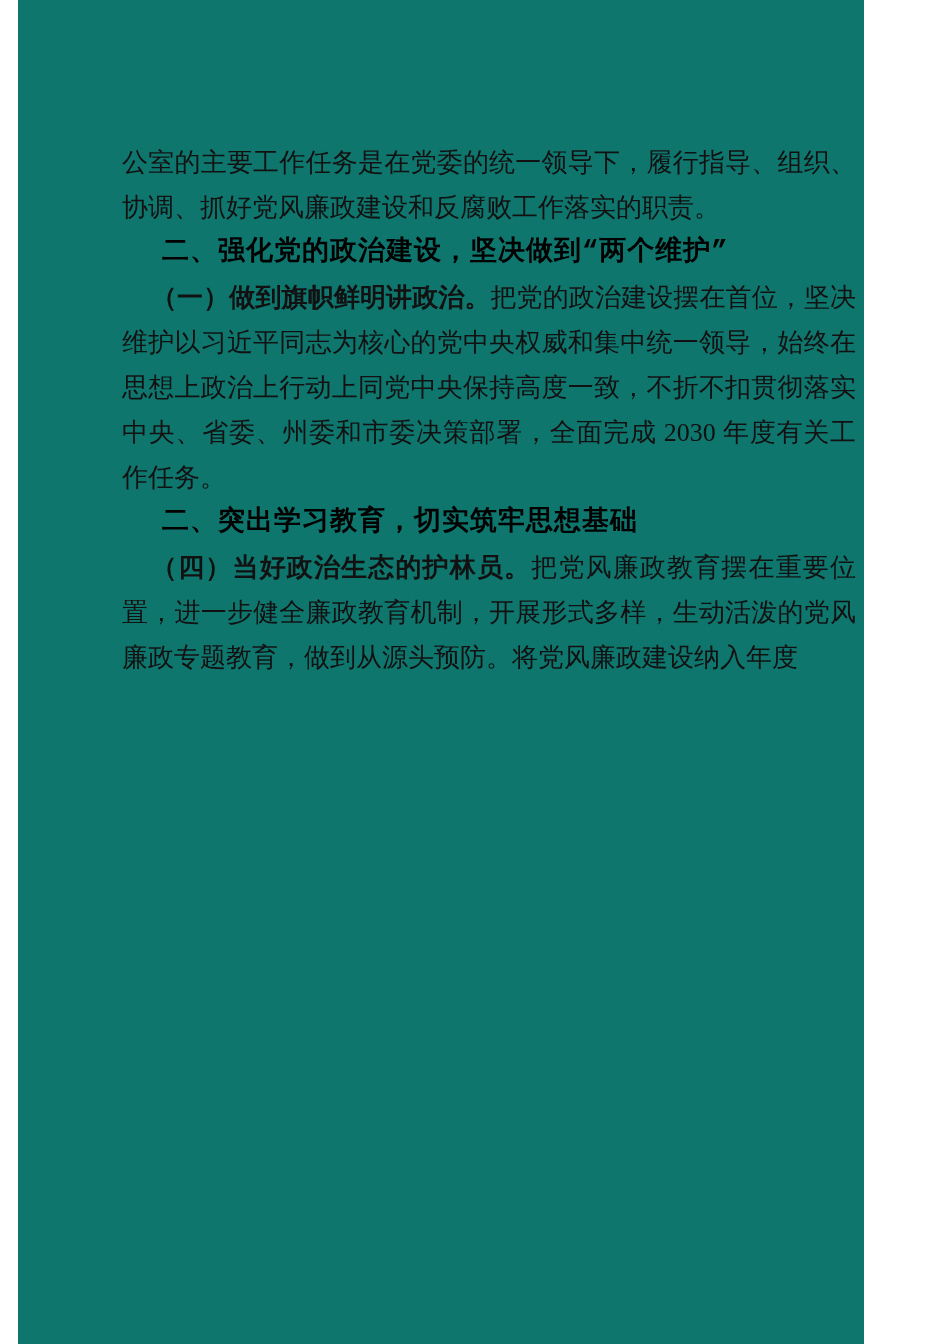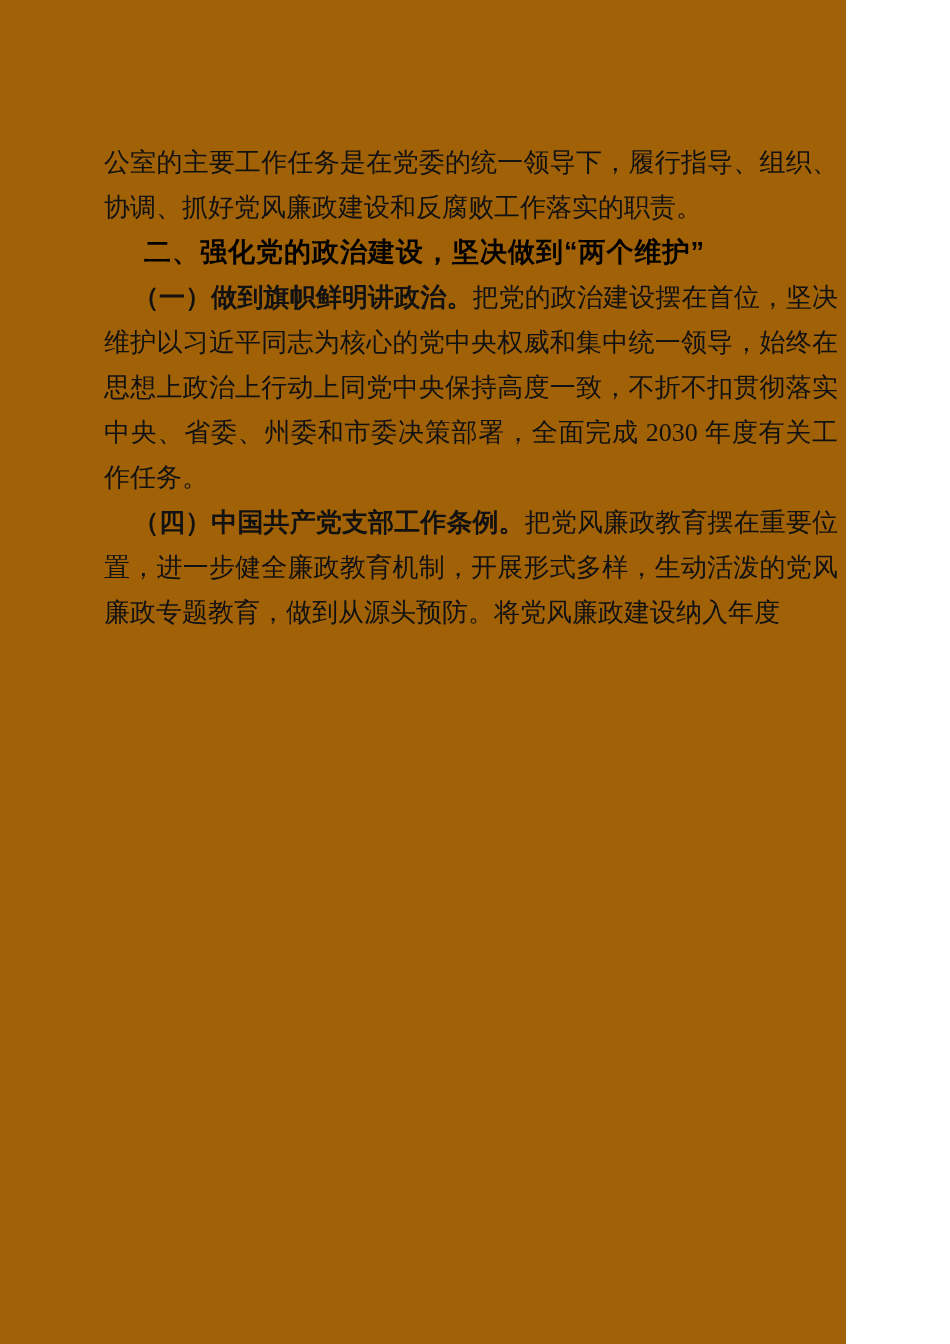--- a/index.html
+++ b/index.html
@@ -4,22 +4,23 @@
 <style>
   html, body {
     margin: 0;
     padding: 0;
     background: #ffffff;
   }
   .page {
     position: relative;
     width: 846px;
     height: 1344px;
-    background: #a16207;
+    background: #0f766e;
     overflow: hidden;
+    margin-left: 18px;
   }
   .content {
     position: absolute;
     left: 104px;
     top: 140px;
     width: 734px;
     color: #000000;
   }
   .para {
     margin: 0;
@@ -32,21 +33,21 @@
   }
   .para.indent {
     text-indent: 29px;
   }
   .lead {
     font-weight: 700;
   }
   .heading {
     margin: 0;
     padding: 0;
-    font-family: Liberation Sans, sans-serif;
+    font-family: Liberation Mono, monospace;
     font-weight: 700;
     font-size: 27px;
     line-height: 45px;
     text-indent: 40px;
     text-align: left;
     color: #000000;
     letter-spacing: 1px;
   }
 </style>
 </head>
@@ -56,17 +57,18 @@
   <div class="content">
 
     <p class="para">公室的主要工作任务是在党委的统一领导下，履行指导、组织、协调、抓好党风廉政建设和反腐败工作落实的职责。</p>
 
     <h2 class="heading">二、强化党的政治建设，坚决做到“两个维护”</h2>
 
     <p class="para indent"><span class="lead">（一）做到旗帜鲜明讲政治。</span><span>把党的政治建设摆在首位，坚决维护以习近平同志为核心的党中央权威和集中统一领导，始终在思想上政治上行动上同党中央保持高度一致，不折不扣贯彻落实中央、省委、州委和市委决策部署，全面完成 2030 年度有关工作任务。</span></p>
 
 
 
+    <h2 class="heading">二、突出学习教育，切实筑牢思想基础</h2>
 
-    <p class="para indent"><span class="lead">（四）中国共产党支部工作条例。</span><span>把党风廉政教育摆在重要位置，进一步健全廉政教育机制，开展形式多样，生动活泼的党风廉政专题教育，做到从源头预防。将党风廉政建设纳入年度</span></p>
+    <p class="para indent"><span class="lead">（四）当好政治生态的护林员。</span><span>把党风廉政教育摆在重要位置，进一步健全廉政教育机制，开展形式多样，生动活泼的党风廉政专题教育，做到从源头预防。将党风廉政建设纳入年度</span></p>
 
   </div>
 </div>
 
 </body></html>

